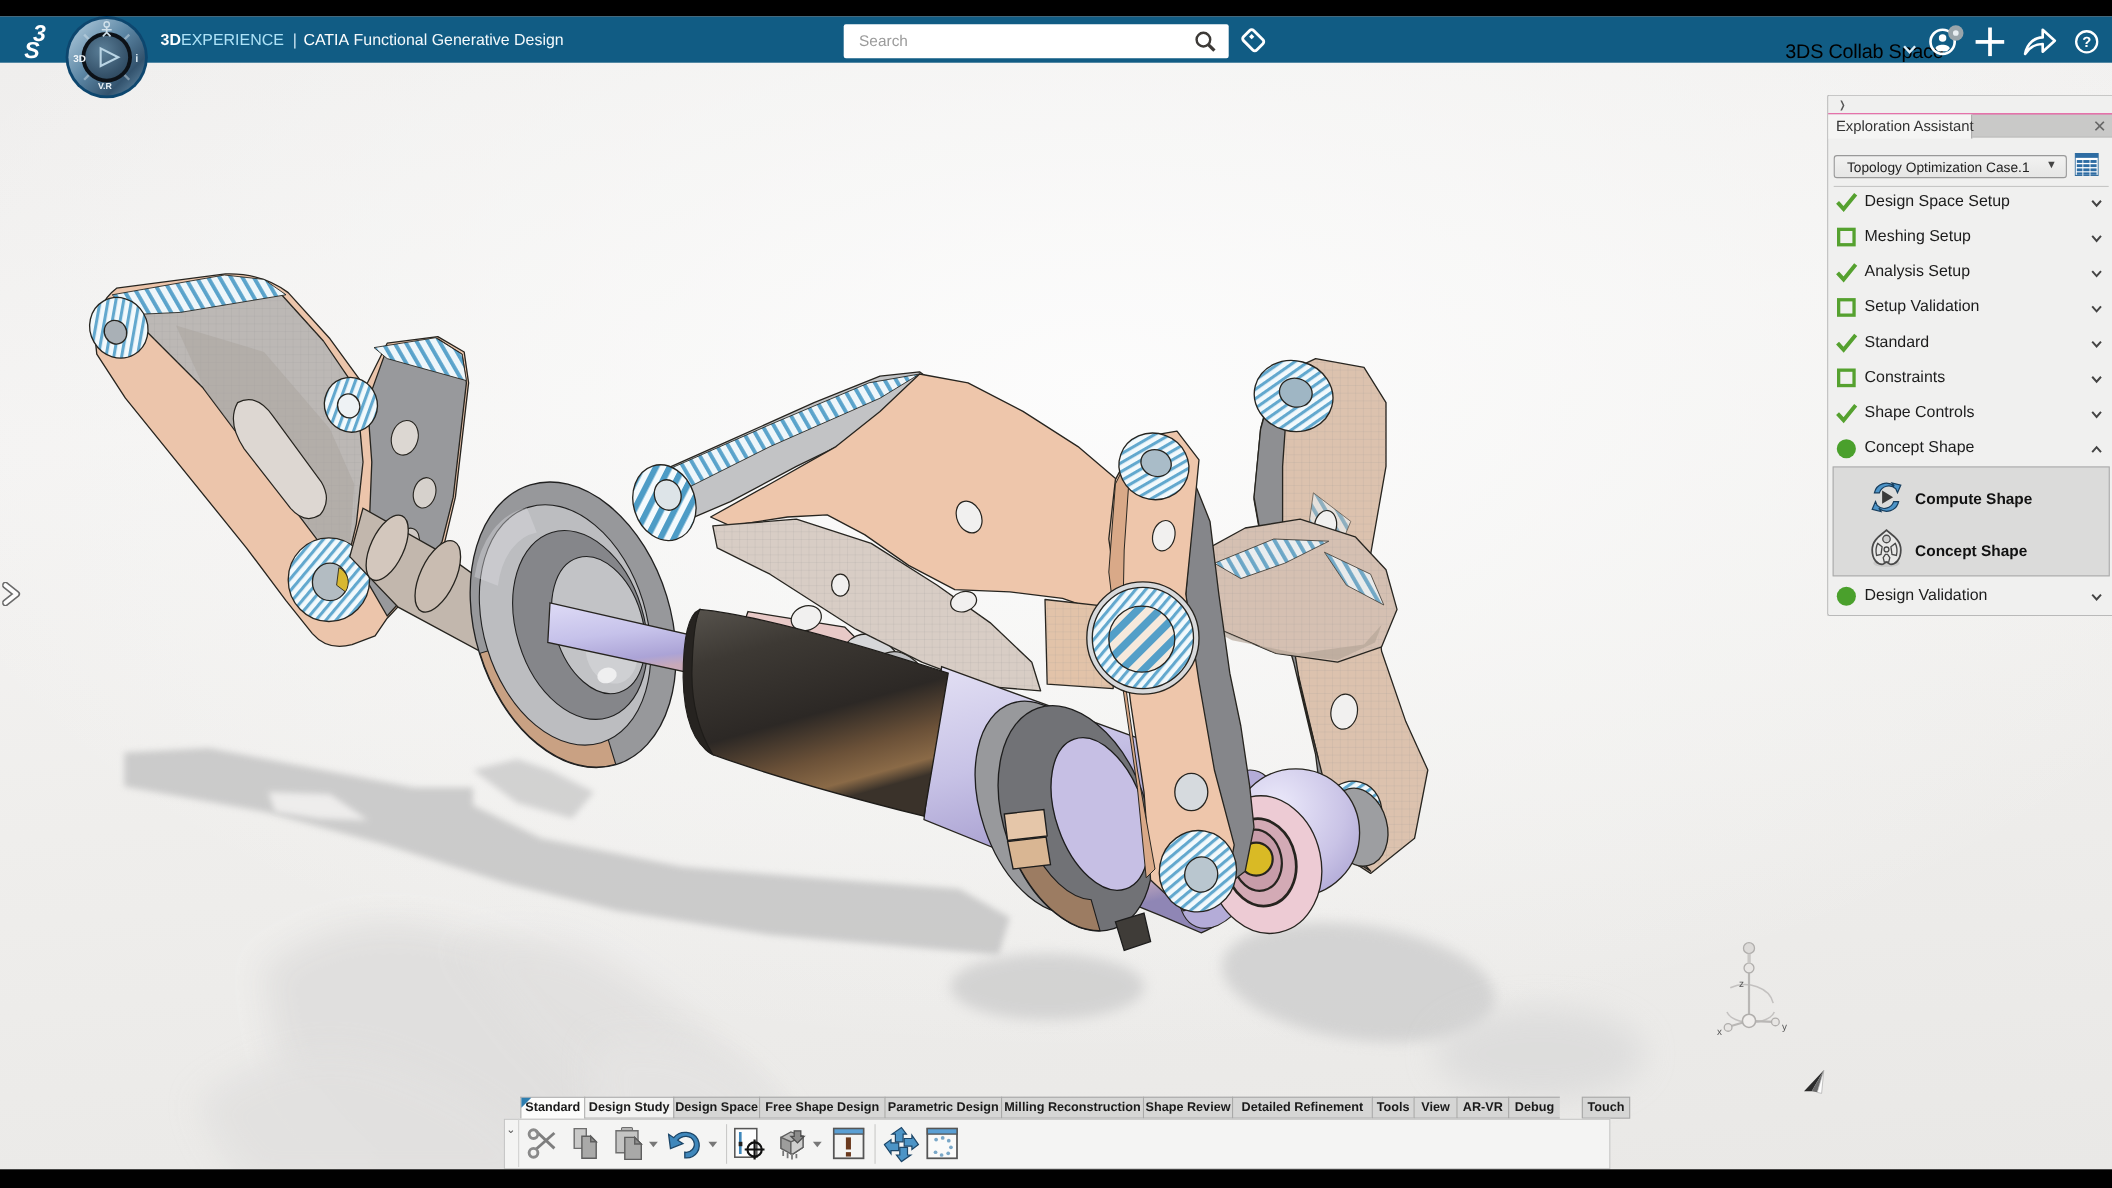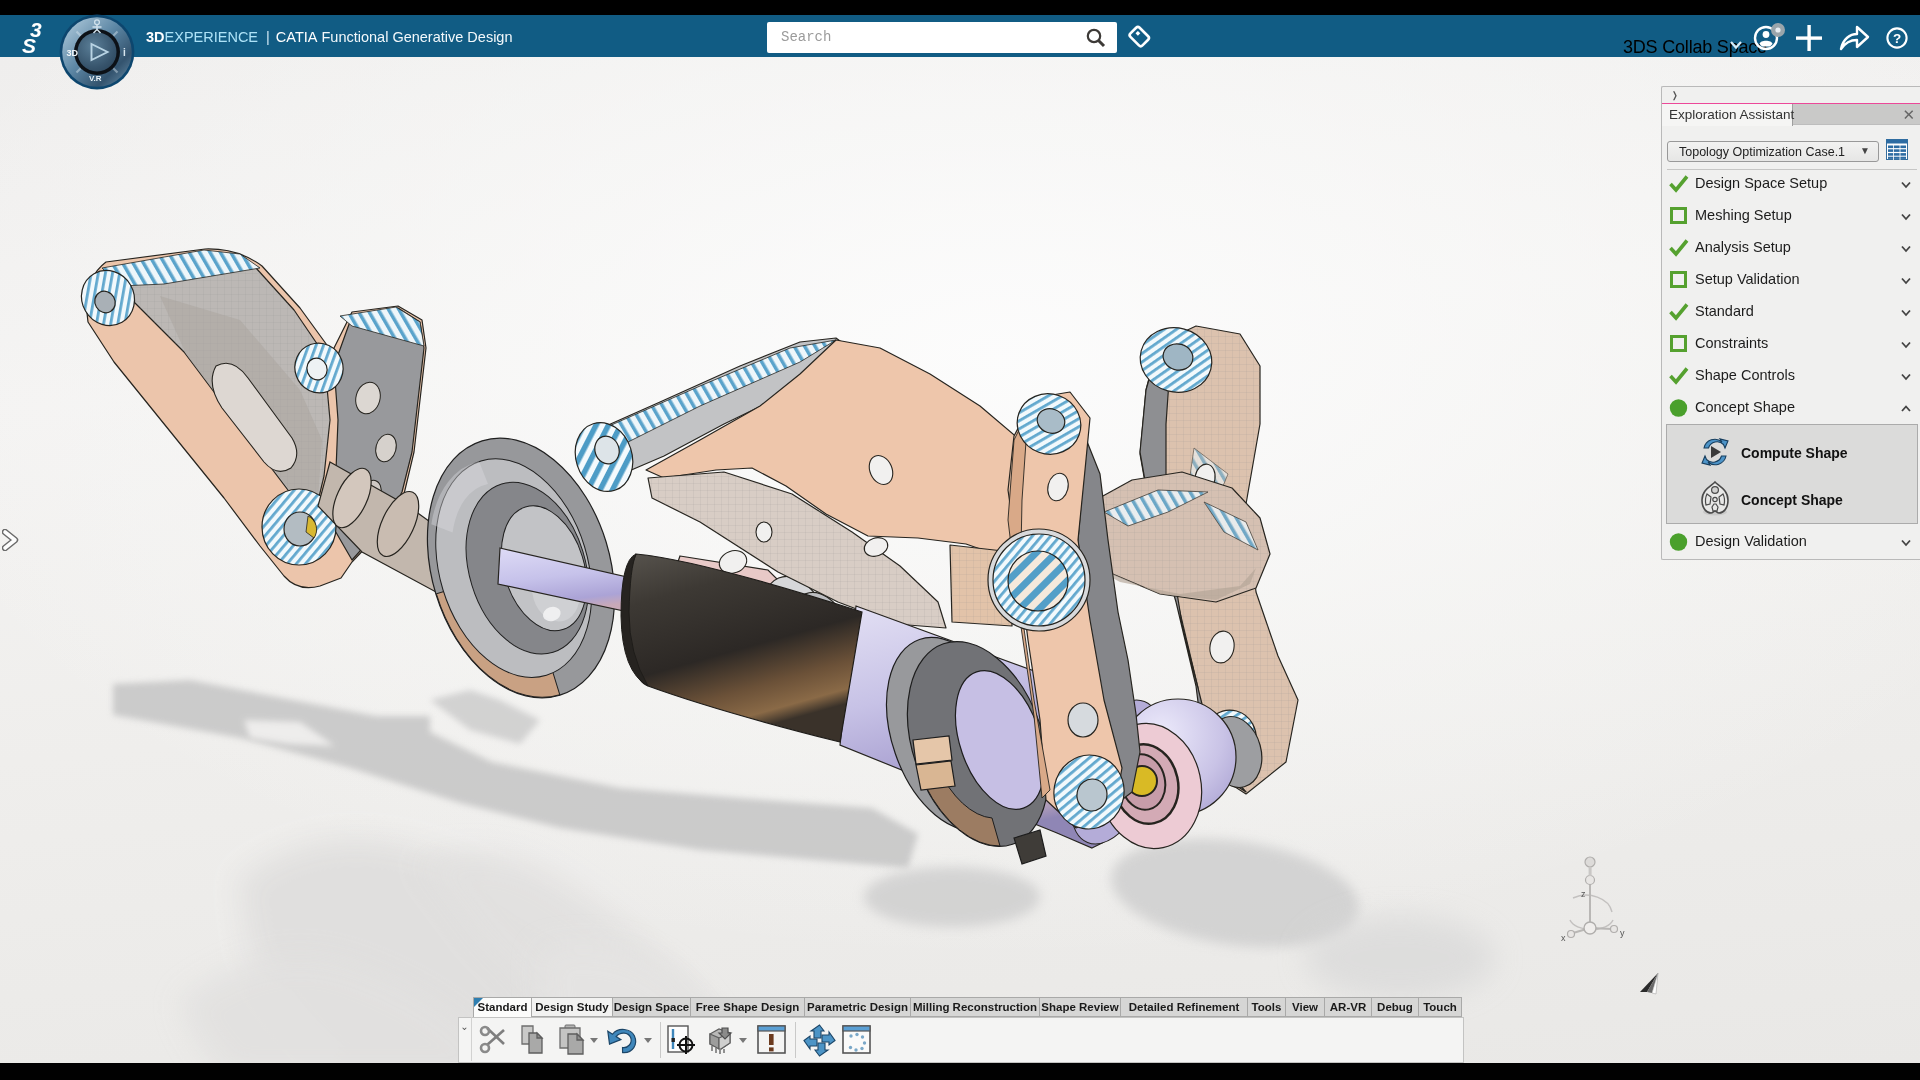--- a/index.html
+++ b/index.html
@@ -14,21 +14,21 @@
   
   #topblack { position:absolute; left:0; top:0; width:1920px; height:15px; background:#000; }
   #bluebar { position:absolute; left:0; top:15px; width:1920px; height:42px; background:#115c84; }
   #title { position:absolute; left:146px; top:29px; font-size:14.5px; color:#fff; white-space:nowrap; letter-spacing:0px;text-align:right; }
   #title .bold { font-weight:bold; color:#fff; }
   #title .exp { color:#ade2f7; font-weight:normal; }
   #title .pipe { color:#cfe7f4; margin:0 6px 0 8px; font-weight:normal;}
   #title .catia { color:#fff; }
   #title .rest { color:#f2f8fb; }
   #searchbox { position:absolute; left:767px; top:22px; width:350px; height:31px; background:#fff; border-radius:2px; }
-  #searchbox .ph { position:absolute; left:14px; top:7px; font-size:14px; color:#9b9b9b;font-family:Liberation Mono, monospace; }
+  #searchbox .ph { position:absolute; left:14px; top:7px; font-size:14px; color:#9b9b9b; }
   #compass { position:absolute; left:59px; top:14px; }
   .topico { position:absolute; top:0; }
   #collab { position:absolute; left:1623px; top:37px; font-size:18px; color:#000000; letter-spacing:-0.2px; }
   
   
   #panel { position:absolute; left:1661px; top:86px; width:259px; height:474px; background:#f0f0ef;
            border:1px solid #b9b9b9; border-right:none; border-radius:2px 0 0 2px; }
   #ptabs { position:absolute; left:0px; top:16px; width:259px; height:22px; background:#c9c9c8; border-top:1px solid #ec4899; border-bottom:1px solid #bdbdbd;}
   #ptab1 { position:absolute; left:0; top:0; width:131px; height:22px; background:#f5f5f4; border-right:1px solid #9f9f9f;
            font-size:13.5px; color:#333; padding:3px 0 0 7px; white-space:nowrap; }
@@ -43,21 +43,21 @@
   .prow .txt { position:absolute; left:33px; top:8px; font-size:14.5px; color:#1c1c1c; }
   .prow svg { position:absolute; left:6px; top:6px; }
   .prow svg.chev { left:auto; right:8px; }
   #psub { position:absolute; left:4px; top:337px; width:252px; height:100px; background:#dbdbda; border:1px solid #ababab; }
   #psub .t1 { position:absolute; left:74px; top:20px; font-size:14px; font-weight:bold; color:#111; }
   #psub .t2 { position:absolute; left:74px; top:67px; font-size:14px; font-weight:bold; color:#111; }
   
   #toolbar { position:absolute; left:458px; top:1017px; width:1006px; height:46px; background:#f4f4f3; border:1px solid #c3c3c2; }
   #tabs { position:absolute; left:473px; top:997px; height:20px; white-space:nowrap; font-size:11.5px; }
   .tab { display:inline-block; height:20px; line-height:19px; text-align:center; background:#d6d6d5; border:1px solid #a9a9a8; border-right:none; color:#1a1a1a; vertical-align:top; overflow:hidden;font-weight:bold;}
-  .tab.last { border-right:1px solid #a9a9a8; }
+  .tab.last { border-right:1px solid #a9a9a8;margin-left:20px; }
   .tab.active { background:#fcfcfb; position:relative; border-bottom:none; }
   .tab.light { background:#f2f2f1; }
   #cornerflag { position:absolute; left:474px; top:998px; width:0; height:0; border-left:9px solid #2e7eb0; border-bottom:9px solid transparent; }
   #tbchev { position:absolute; left:458px; top:1017px; width:14px; height:44px; border-right:1px solid #d2d2d1; font-size:10px; color:#555; text-align:center; padding-top:4px;}
   .sep { position:absolute; top:1022px; width:1px; height:36px; background:#c9c9c8; }
   #blackbottom { position:absolute; left:0; top:1063px; width:1920px; height:17px; background:#010101; }
   .ticon { position:absolute; top:1024px; }
   .drop { position:absolute; top:1038px; width:0; height:0; border-left:4px solid transparent; border-right:4px solid transparent; border-top:5px solid #777; }
 </style>
 </head>

